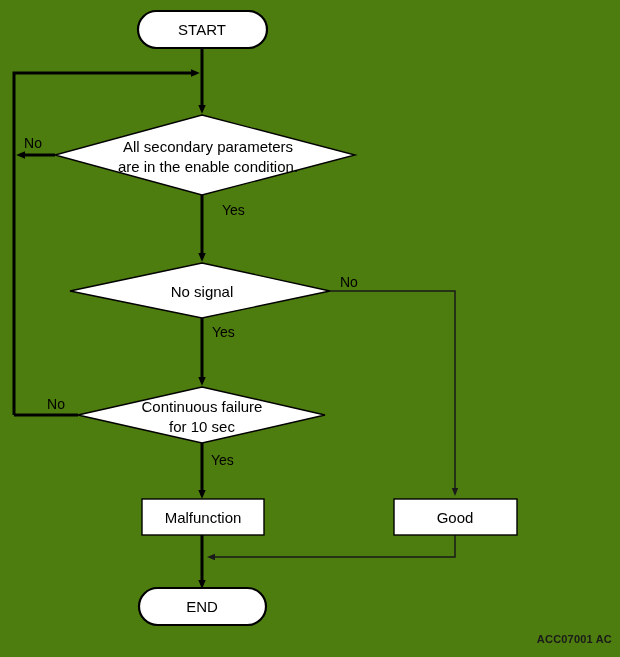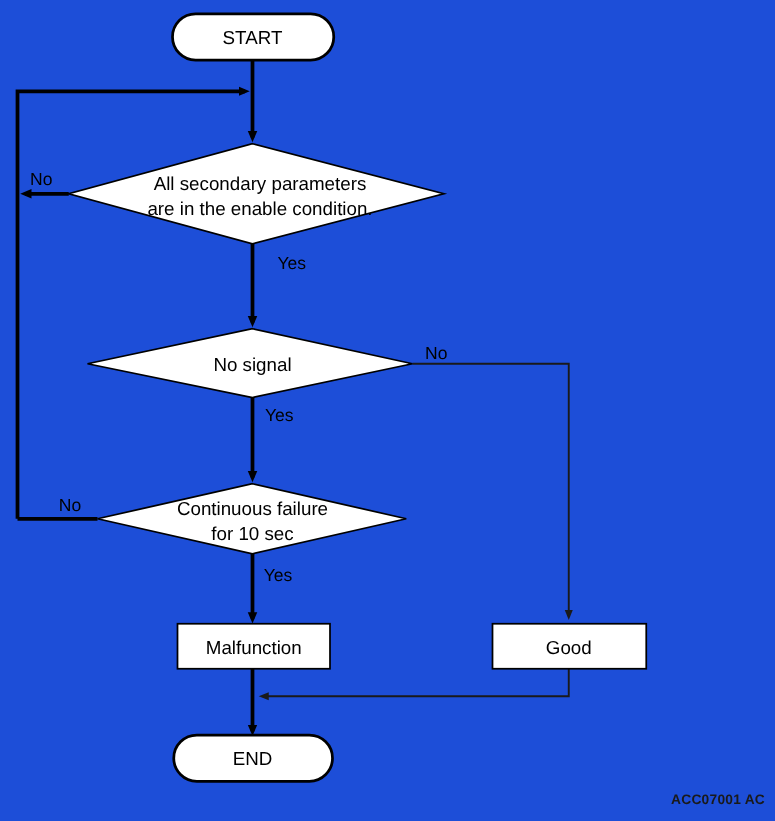--- a/index.html
+++ b/index.html
@@ -7,21 +7,21 @@
     padding: 0;
     background: #ffffff;
   }
   body {
     font-family: "Liberation Sans", sans-serif;
   }
   #flowchart-page {
     position: relative;
     width: 620px;
     height: 657px;
-    background: #1d4ed8;
+    background: #4d7c0f;
     overflow: hidden;
   }
   #flow-svg {
     position: absolute;
     left: 0;
     top: 0;
     width: 620px;
     height: 657px;
   }
   .node-text {

